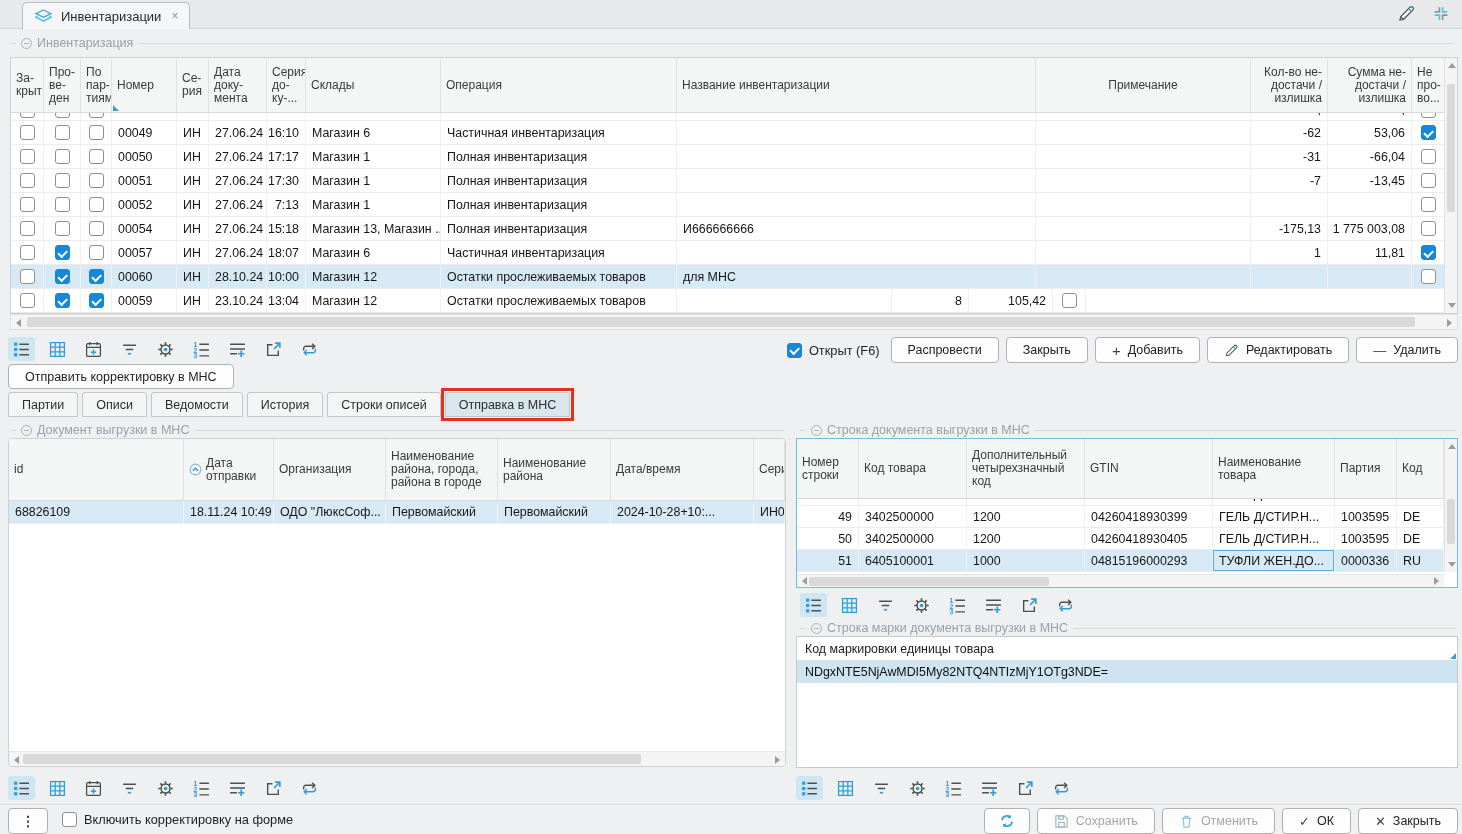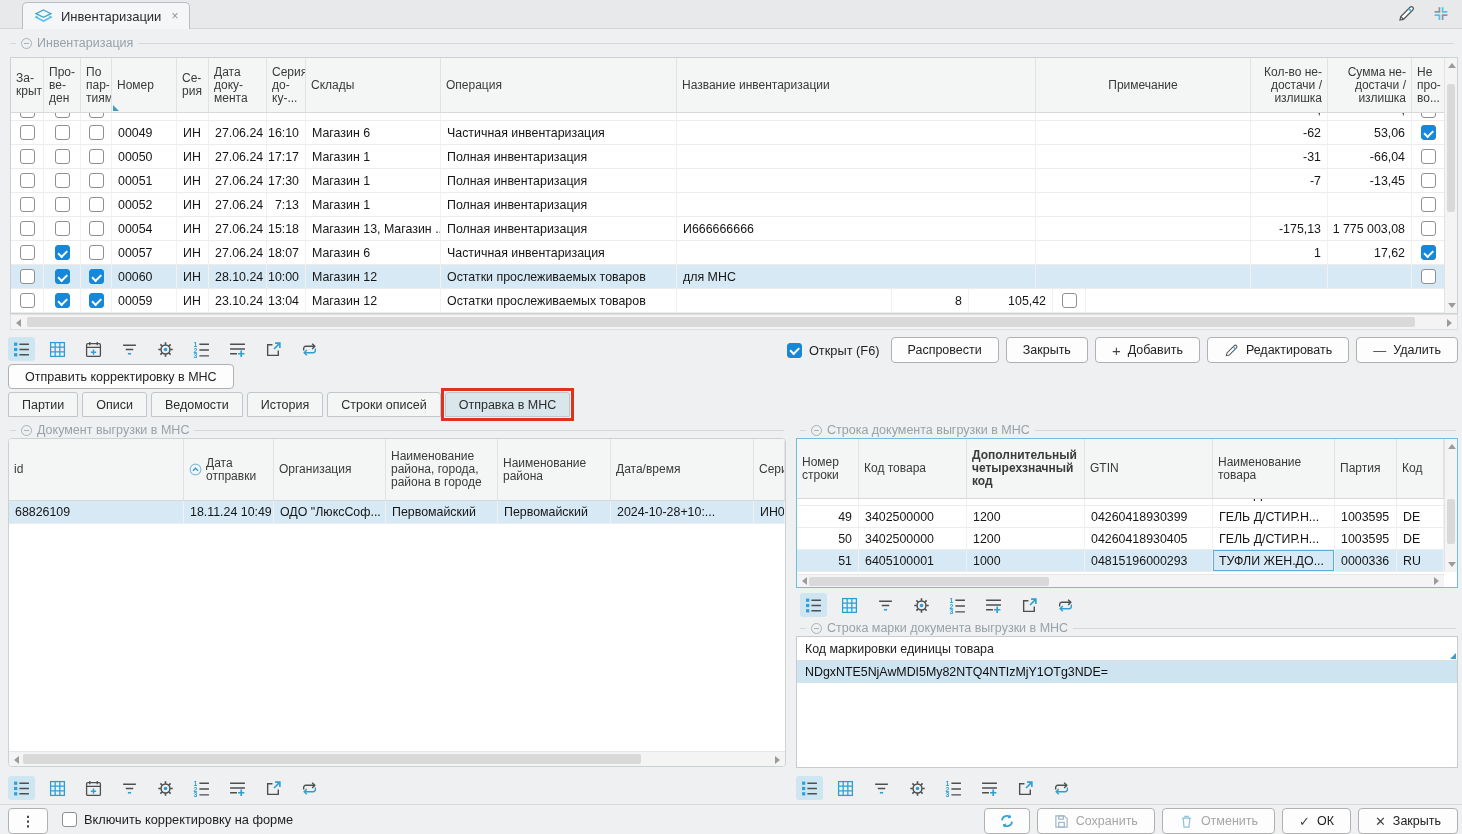--- a/index.html
+++ b/index.html
@@ -332,21 +332,21 @@
         </div>
         <div class="tcell" style="width: 65px;">00057</div>
         <div class="tcell" style="width: 32px;">ИН</div>
         <div class="tcell" style="width: 58px;">27.06.24</div>
         <div class="tcell r" style="width: 39px;">18:07</div>
         <div class="tcell" style="width: 135px;">Магазин 6</div>
         <div class="tcell" style="width: 236px;">Частичная инвентаризация</div>
         <div class="tcell" style="width: 359px;"></div>
         <div class="tcell" style="width: 215px;"></div>
         <div class="tcell r" style="width: 77px;">1</div>
-        <div class="tcell r" style="width: 84px;">17,62</div>
+        <div class="tcell r" style="width: 84px;">11,81</div>
         <div class="tcell c" style="width: 33px;">
           <span class="cb on"></span>
         </div>
       </div>
       <div class="trow sel">
         <div class="tcell c" style="width: 33px;">
           <span class="cb"></span>
         </div>
         <div class="tcell c" style="width: 37px;">
           <span class="cb on"></span>
@@ -655,21 +655,21 @@
 </div>
 <div class="tblbox" style="left:796px;top:438px;width:662px;height:150px;border:1px solid #6fbeda">
   <div id="rl-head" class="thead" style="height:60px">
       <div class="hcell" style="width: 62px;">
         <span>Номер
 строки</span>
       </div>
       <div class="hcell" style="width: 108px; align-items: center;">
         <span>Код товара</span>
       </div>
-      <div class="hcell" style="width: 118px; font-weight: bold;">
+      <div class="hcell" style="width: 118px;">
         <span>Дополнительный
 четырехзначный
 код</span>
       </div>
       <div class="hcell" style="width: 128px;">
         <span>GTIN</span>
       </div>
       <div class="hcell" style="width: 122px;">
         <span>Наименование
 товара</span>

